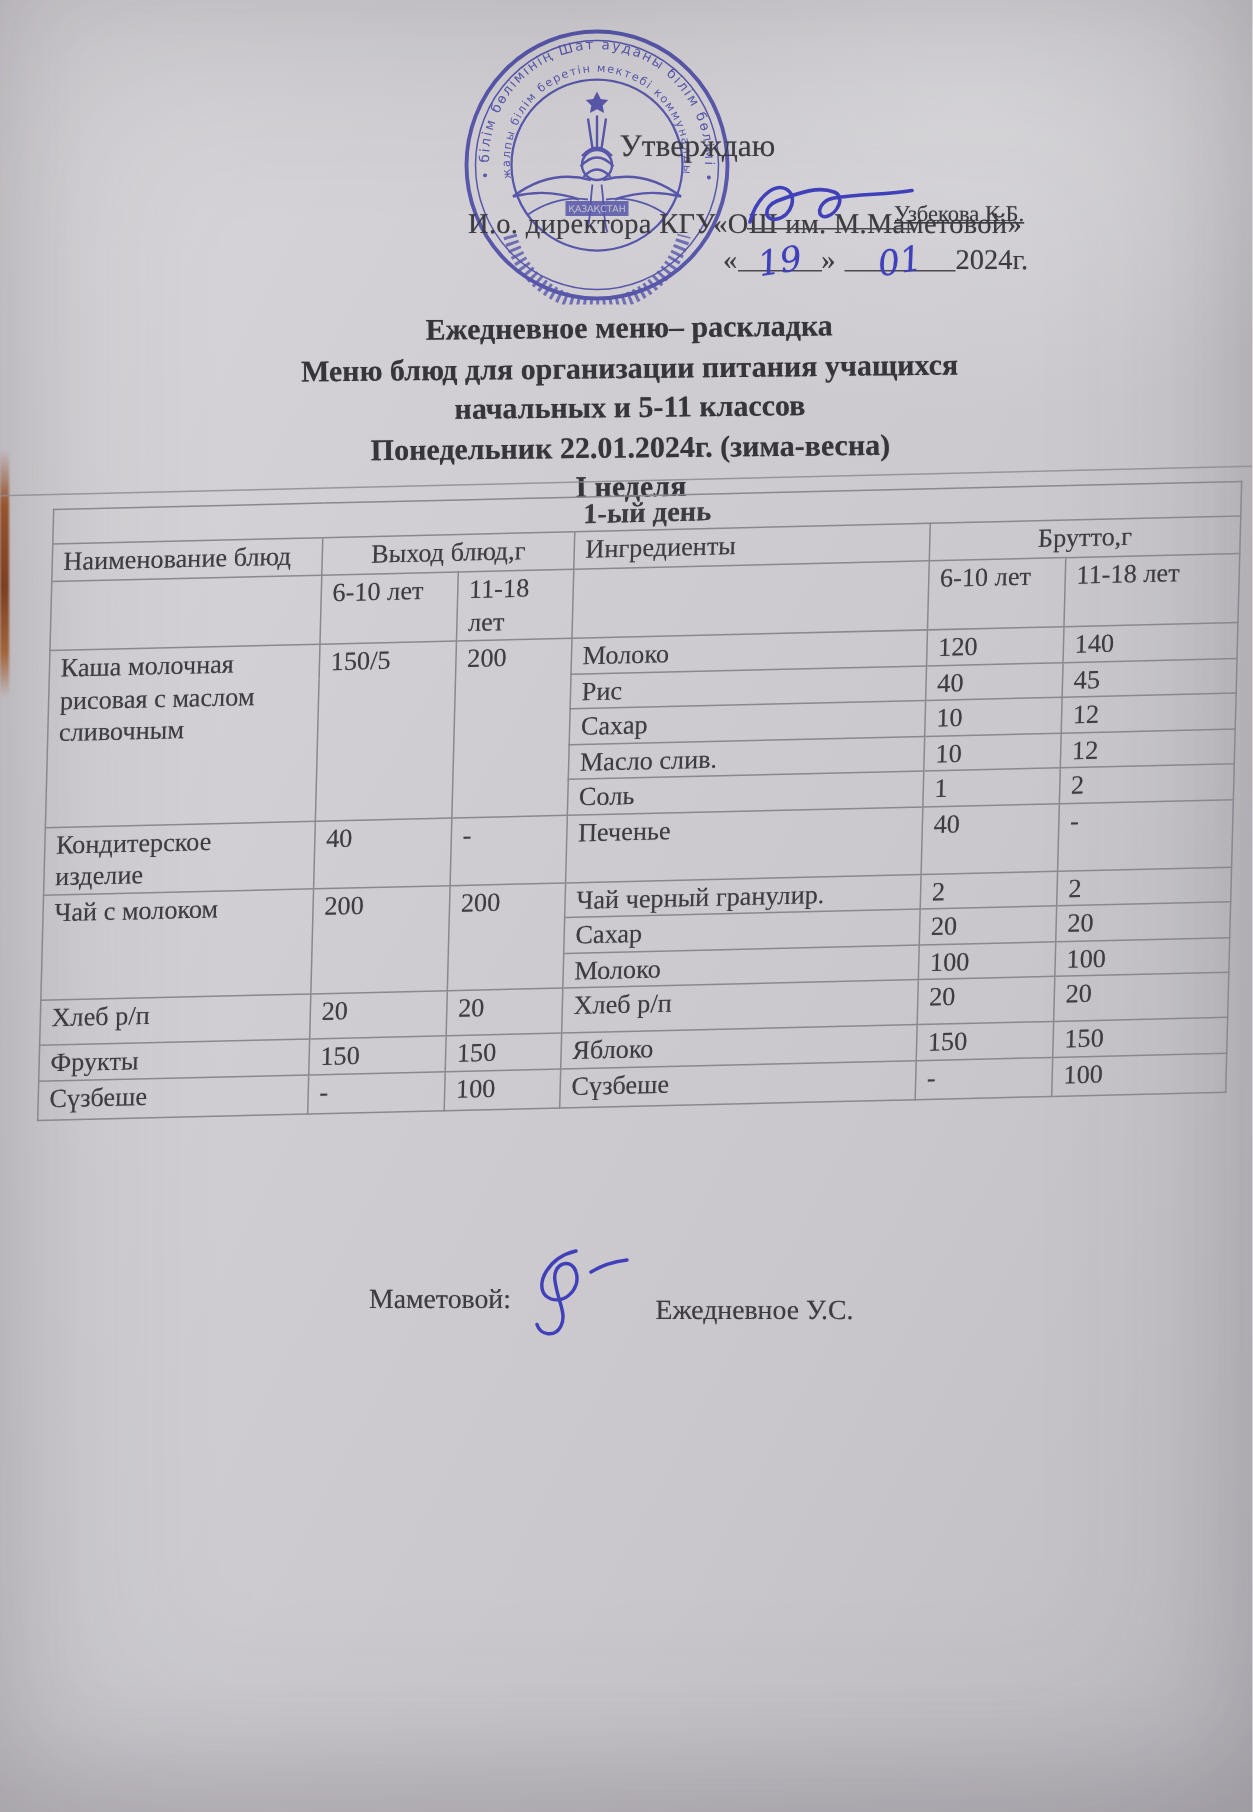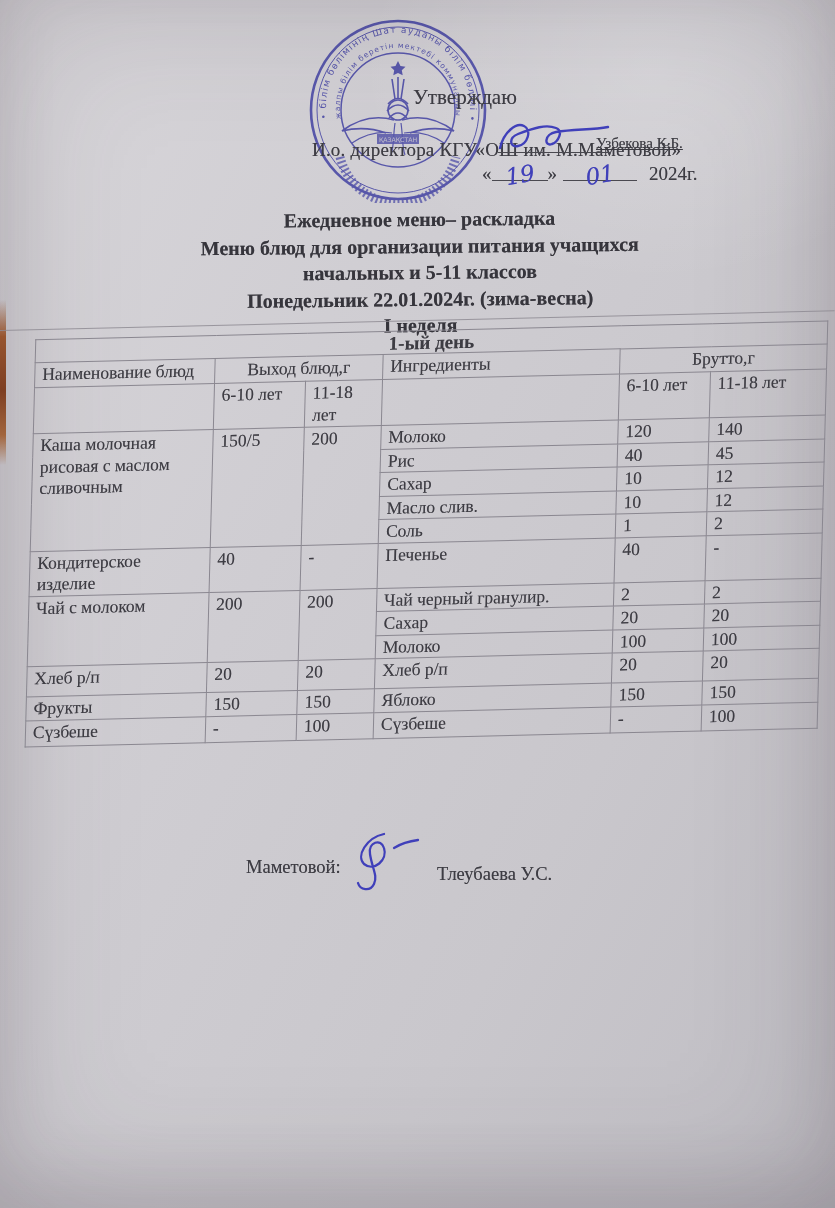--- a/index.html
+++ b/index.html
@@ -18,21 +18,21 @@
   
   .appr-line1{position:absolute;left:413px;top:85px;font-size:21px;text-align:right;}
   .appr-line2{position:absolute;left:312px;top:107px;font-size:19px;letter-spacing:.2px;margin-top:32px;}
   .sig-line{position:absolute;left:498px;top:128px;width:112px;height:24px;border-bottom:1.6px solid #4a4950;}
   .director-sig{position:absolute;left:492px;top:118px;}
   .appr-name{position:absolute;left:596px;top:135px;font-size:15px;text-decoration:underline;}
   .date-row{position:absolute;left:482px;top:159px;font-size:19px;display:flex;align-items:baseline;}
   .date-underline{display:inline-block;border-bottom:1.6px solid #4a4950;height:21px;text-align:center;}
   .du-day{width:56px;}
   .du-month{width:74px;margin-left:6px;}
-  .date-year{margin-left:12px;}
+  .date-year{}
   .hand{font-style:italic;color:#4040ba;font-family:"DejaVu Serif",serif;font-size:23px;
     display:inline-block;transform:rotate(-9deg) translateY(3px);text-shadow:0 0 .6px rgba(64,64,186,.6);}
   
   .title-block{position:absolute;left:40px;top:206px;width:760px;text-align:center;
     font-weight:bold;font-size:20px;line-height:26.5px;color:#36353c;
     text-shadow:0 0 .5px rgba(54,53,60,.6);transform:rotate(-.6deg);}
   
   .tilt{position:absolute;left:0;top:313px;width:835px;height:480px;
     transform:skewY(-1.35deg) skewX(-1.5deg);transform-origin:0 0;}
   .rule-full{position:absolute;left:0;top:17px;width:835px;height:1.4px;background:#8e8b93;opacity:.85;}
@@ -227,13 +227,13 @@
         </tr>
       </tbody>
   </table>
 </div>
 
 <div class="doc-text nurse-label">Маметовой:</div>
 <svg class="nurse-sig" width="100" height="70" viewBox="0 0 100 70">
   <path class="ink" stroke-width="2.3" d="M42,8 C24,12 14,30 22,38 C32,46 46,34 42,22 C39,12 26,16 28,28 C30,42 36,50 32,58 C28,66 18,64 16,57"></path>
   <path class="ink" stroke-width="2.3" d="M52,22 C60,17 68,15 76,14"></path>
 </svg>
-<div class="doc-text nurse-name">Тлеубаева У.С.</div>
+<div class="doc-text nurse-name">Ежедневное У.С.</div>
 
 </body></html>

